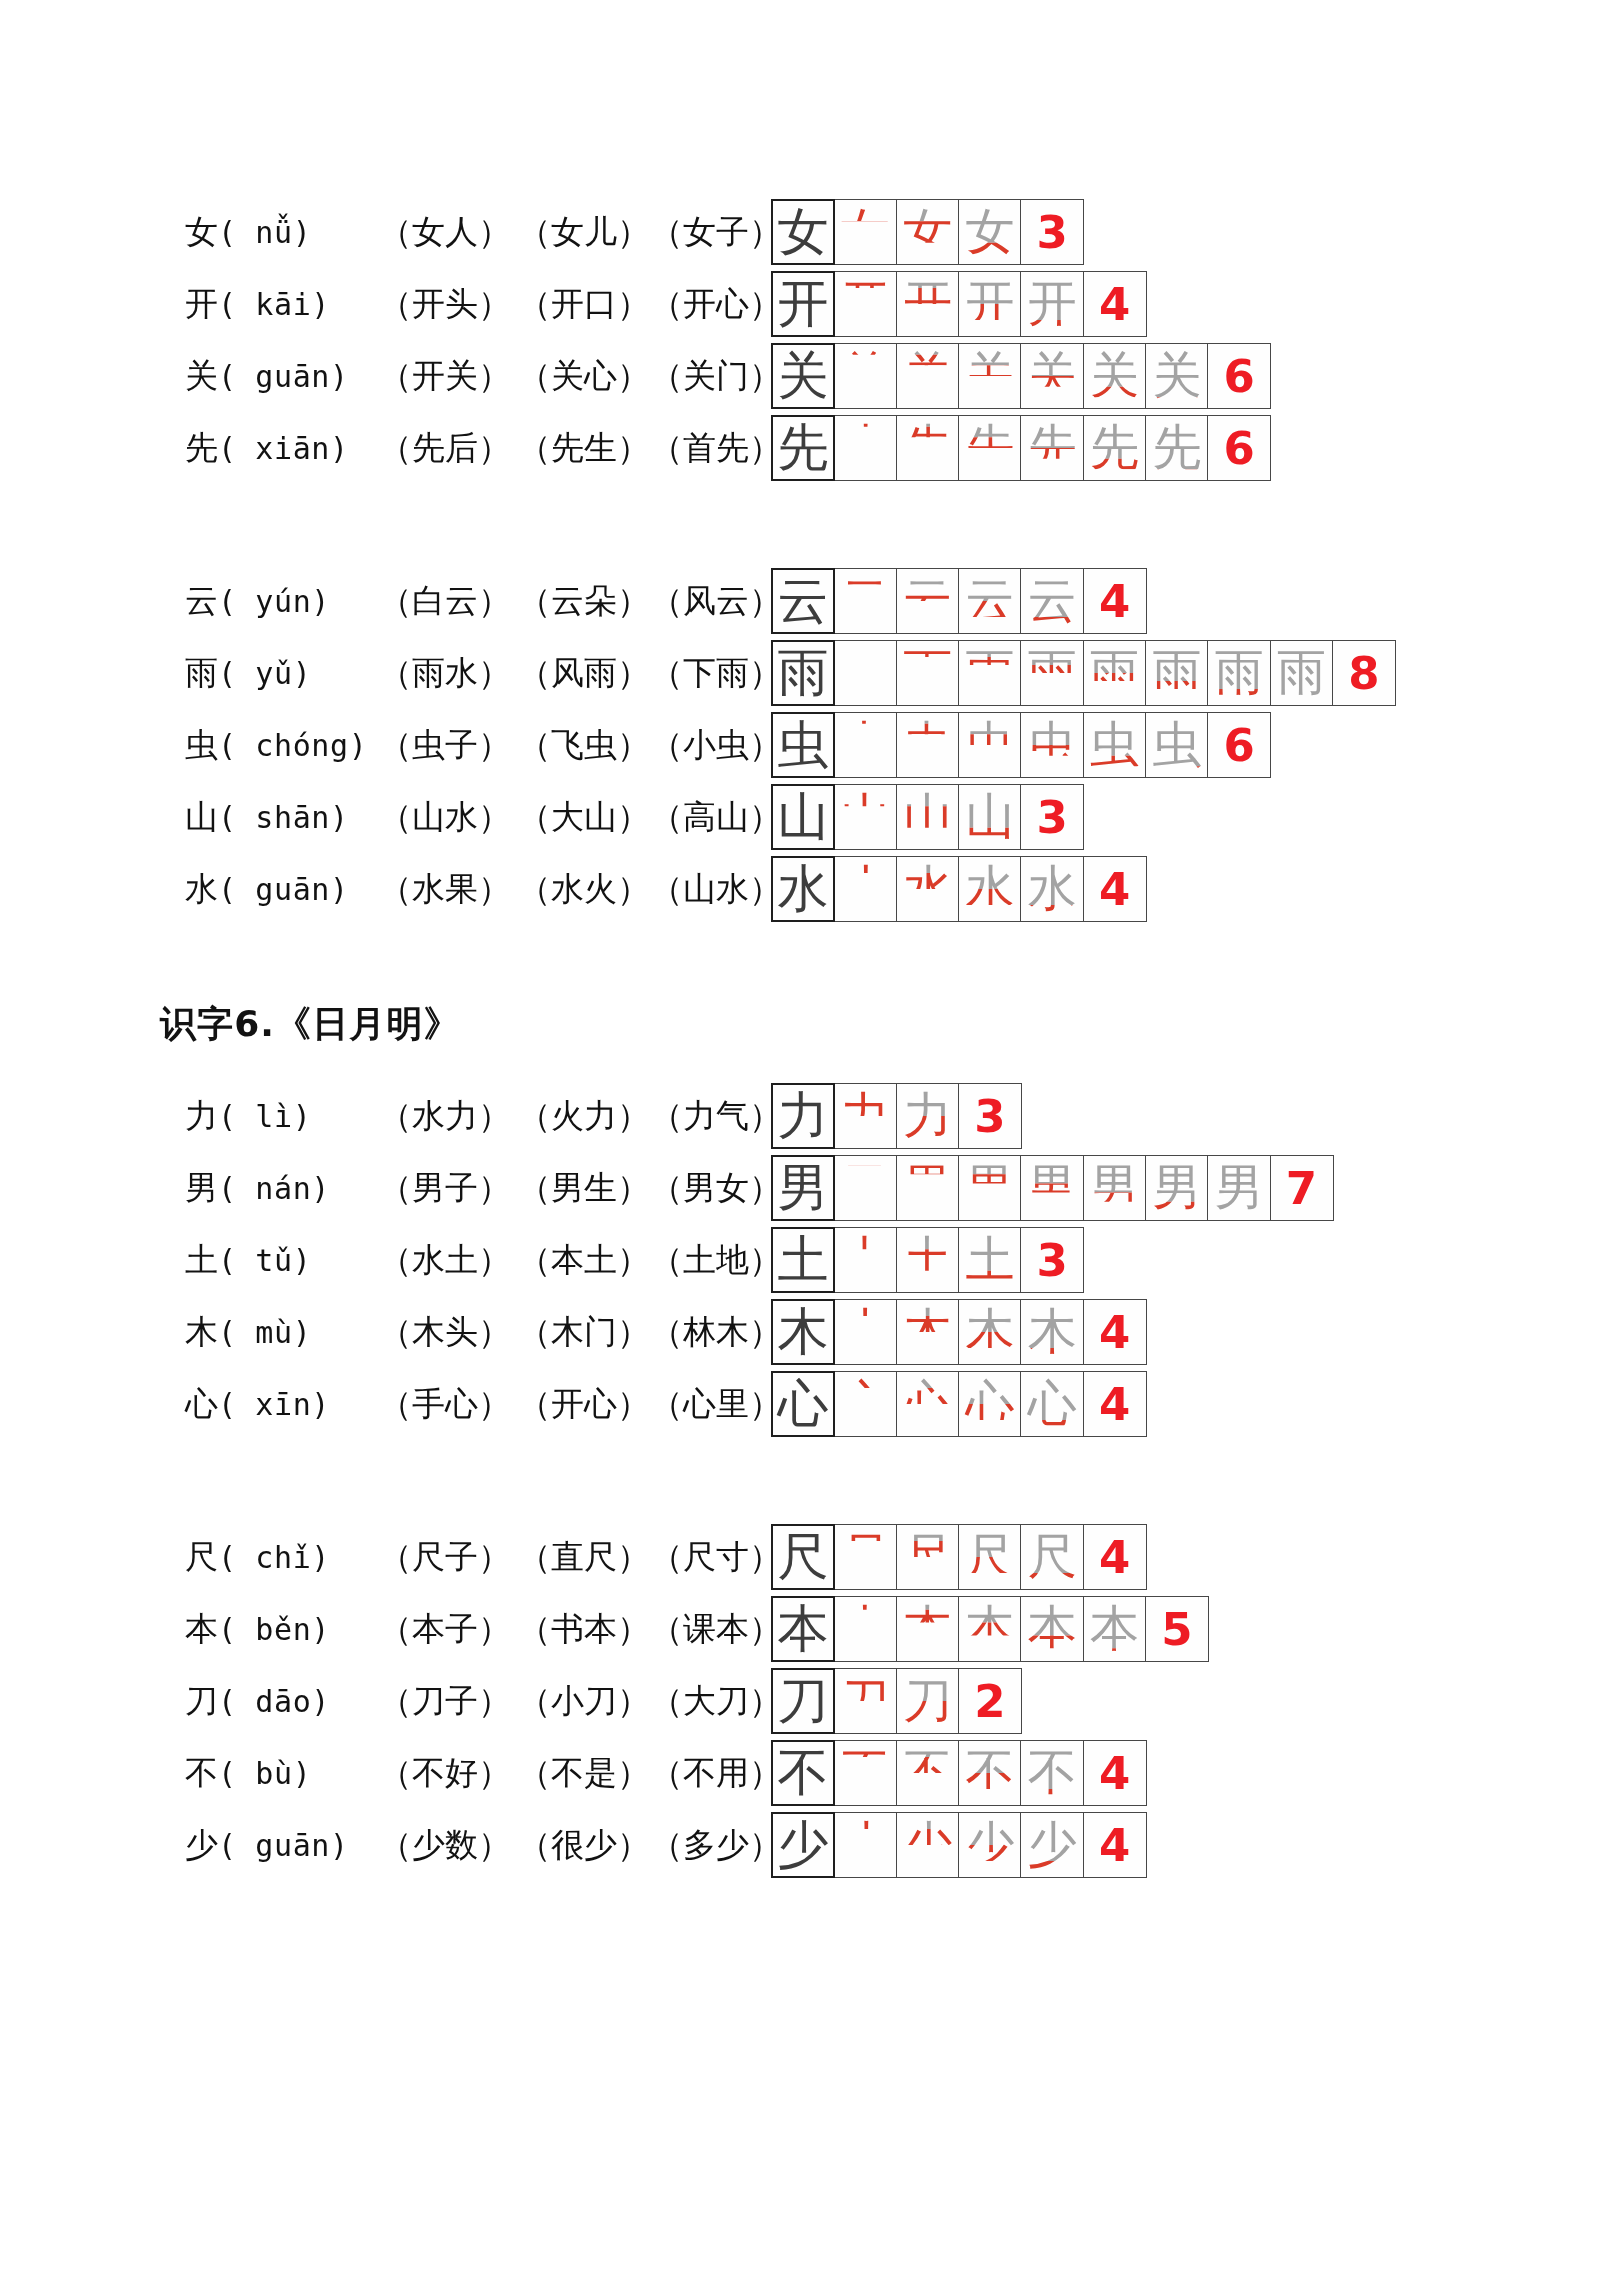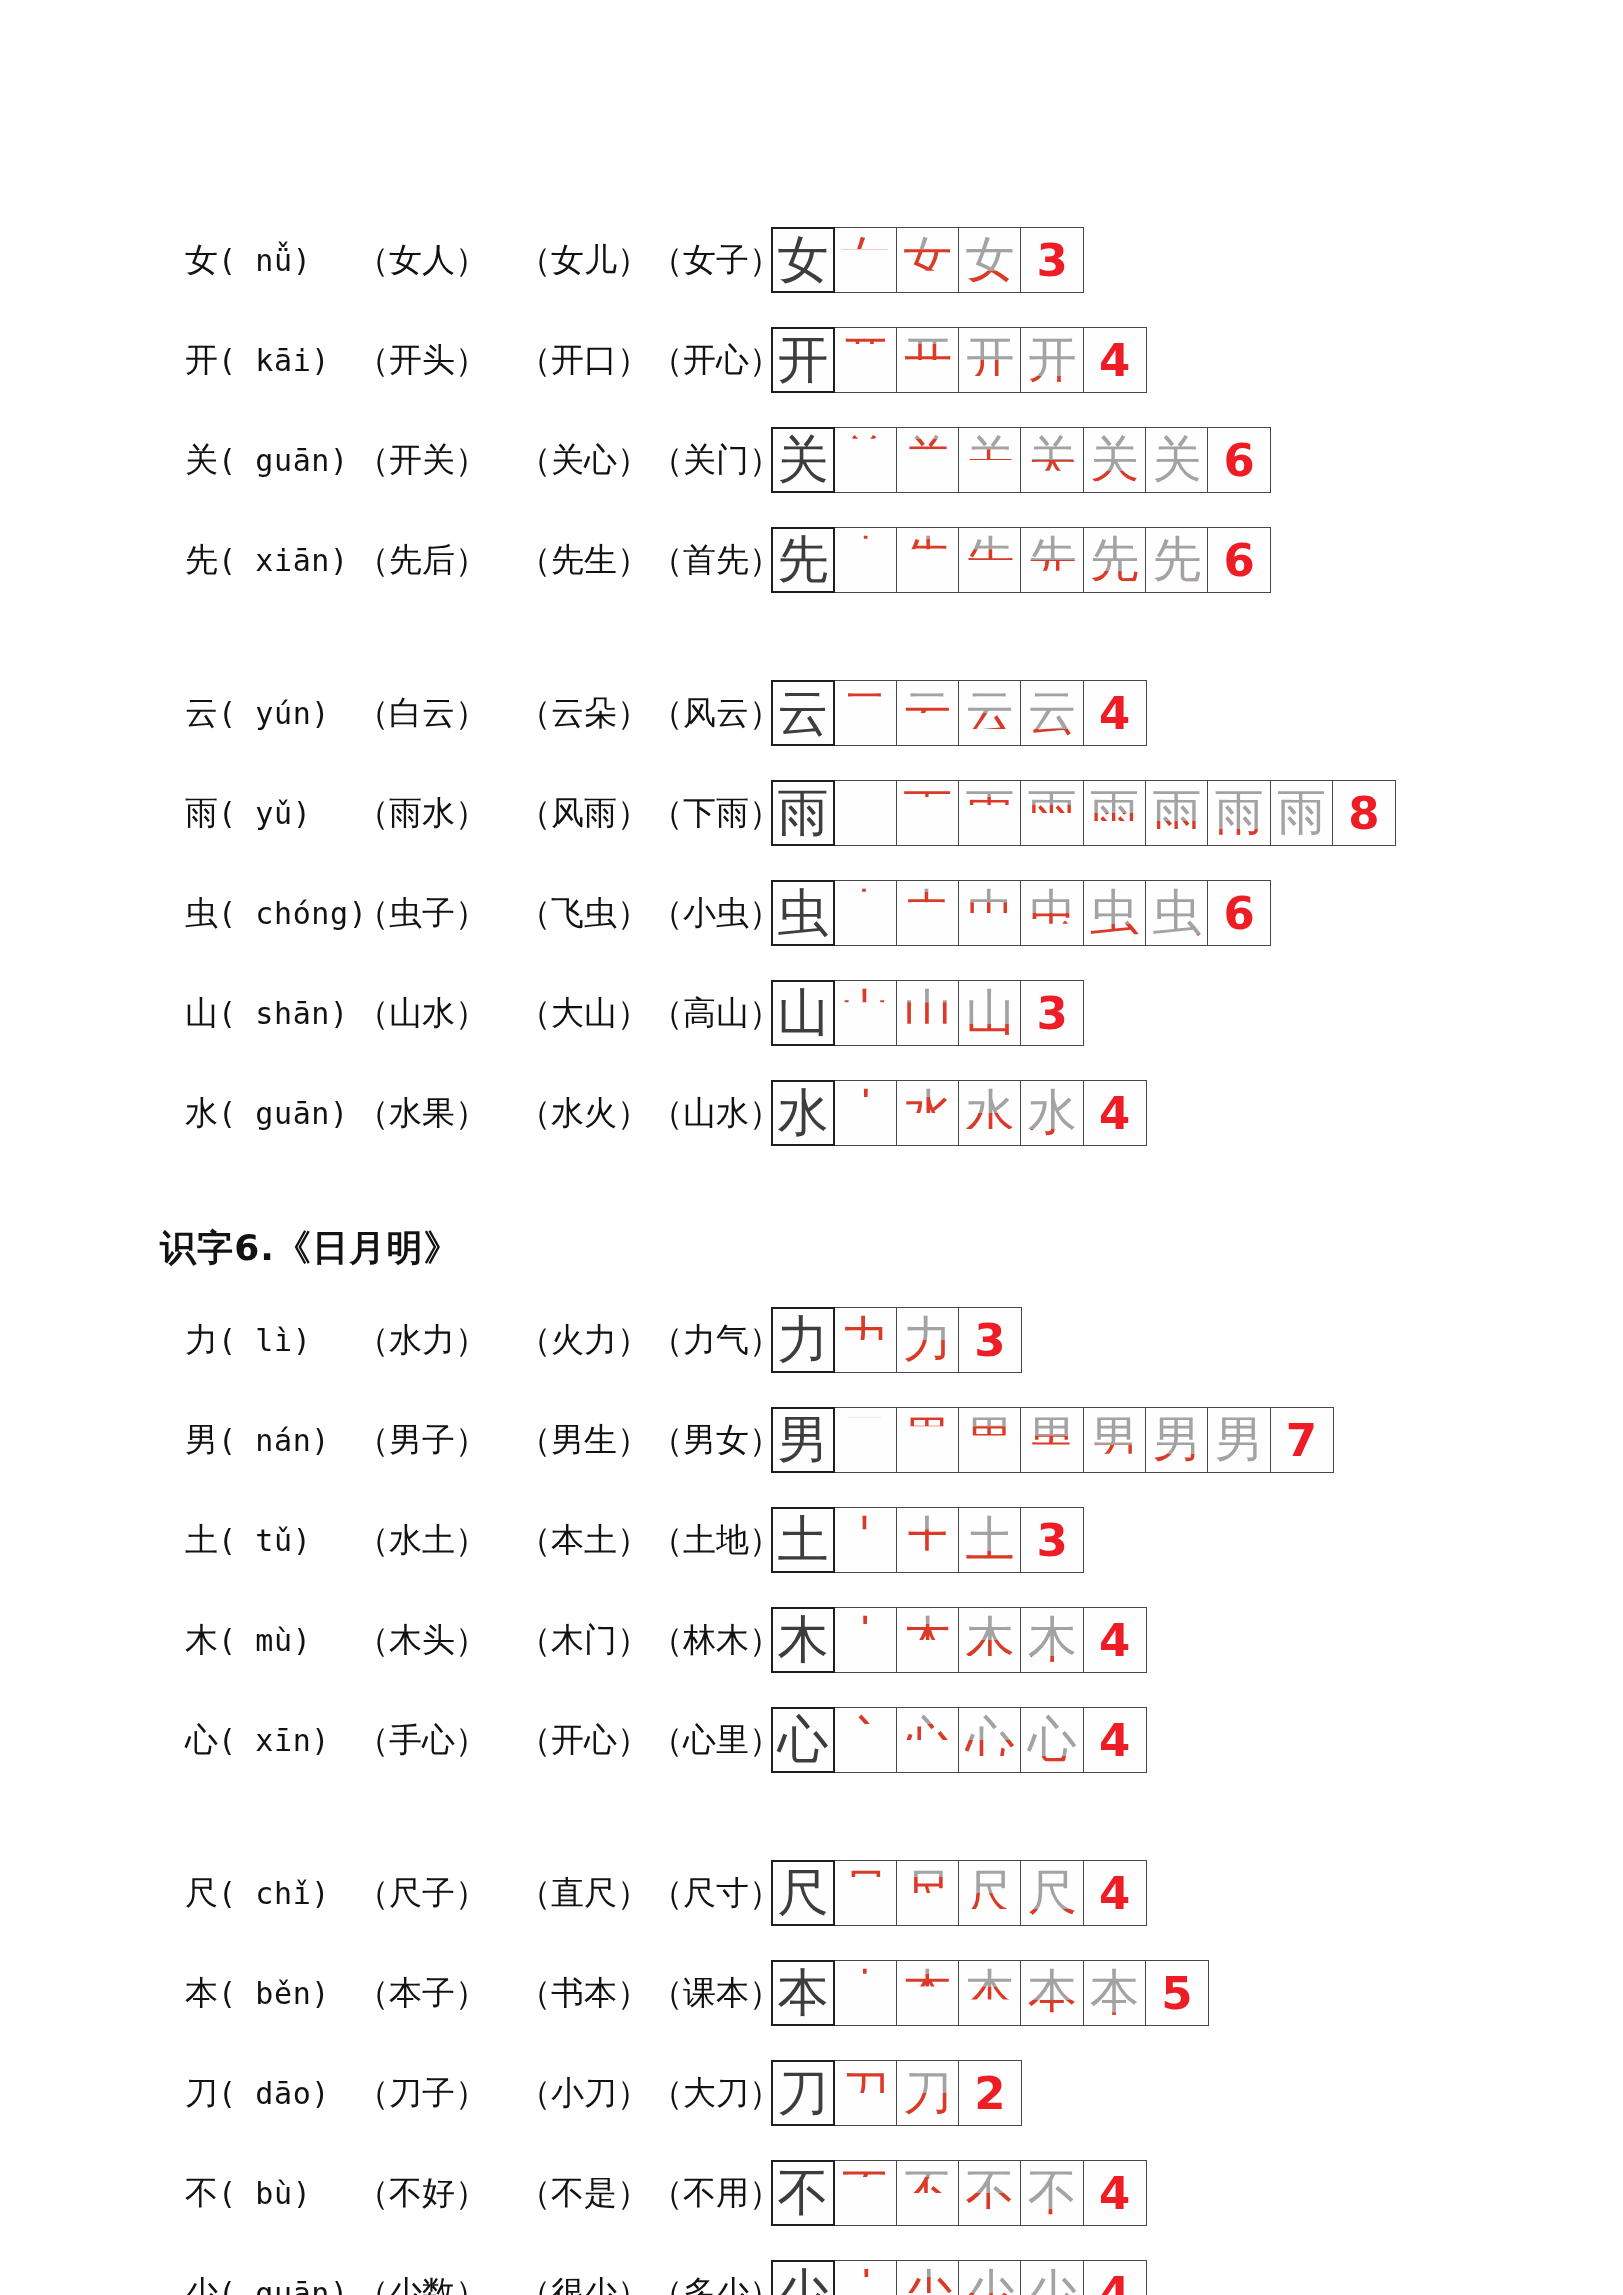--- a/index.html
+++ b/index.html
@@ -6,34 +6,34 @@
   .page{
     position:relative;width:1624px;height:2295px;background:#ffffff;overflow:hidden;
     font-family:"DejaVu Sans","Liberation Sans",sans-serif;color:#151515;
   }
   .content{position:absolute;left:0;top:196px;width:100%;}
   .section{margin:0 0 81px 0;}
   .heading{
     margin:0 0 38px 160px;font-size:36px;font-weight:700;color:#121212;
     letter-spacing:1.1px;white-space:nowrap;line-height:1.0;
   }
-  .row{position:relative;height:72px;white-space:nowrap;margin-top:28px;}
+  .row{position:relative;height:72px;white-space:nowrap;}
   .charpin{
     position:absolute;left:185px;top:50%;transform:translateY(-50%);
     font-size:33px;font-weight:500;color:#121212;
   }
   .pinyin{
     font-family:"DejaVu Sans Mono","Liberation Mono",monospace;
     font-size:30px;letter-spacing:0.6px;
   }
   .word{
     position:absolute;top:50%;transform:translateY(-50%);
     font-size:33px;font-weight:500;color:#121212;
   }
-  .w0{left:356px;}
+  .w0{left:379px;}
   .w1{left:518px;}
   .w2{left:650px;}
   .strip{
     position:absolute;left:771px;top:50%;transform:translateY(-50%);
     display:flex;align-items:stretch;
   }
   .cell{
     box-sizing:border-box;width:64px;height:66px;background:#fefefe;
     border:1.7px solid #474747;margin-left:-1.7px;position:relative;flex:none;
   }

